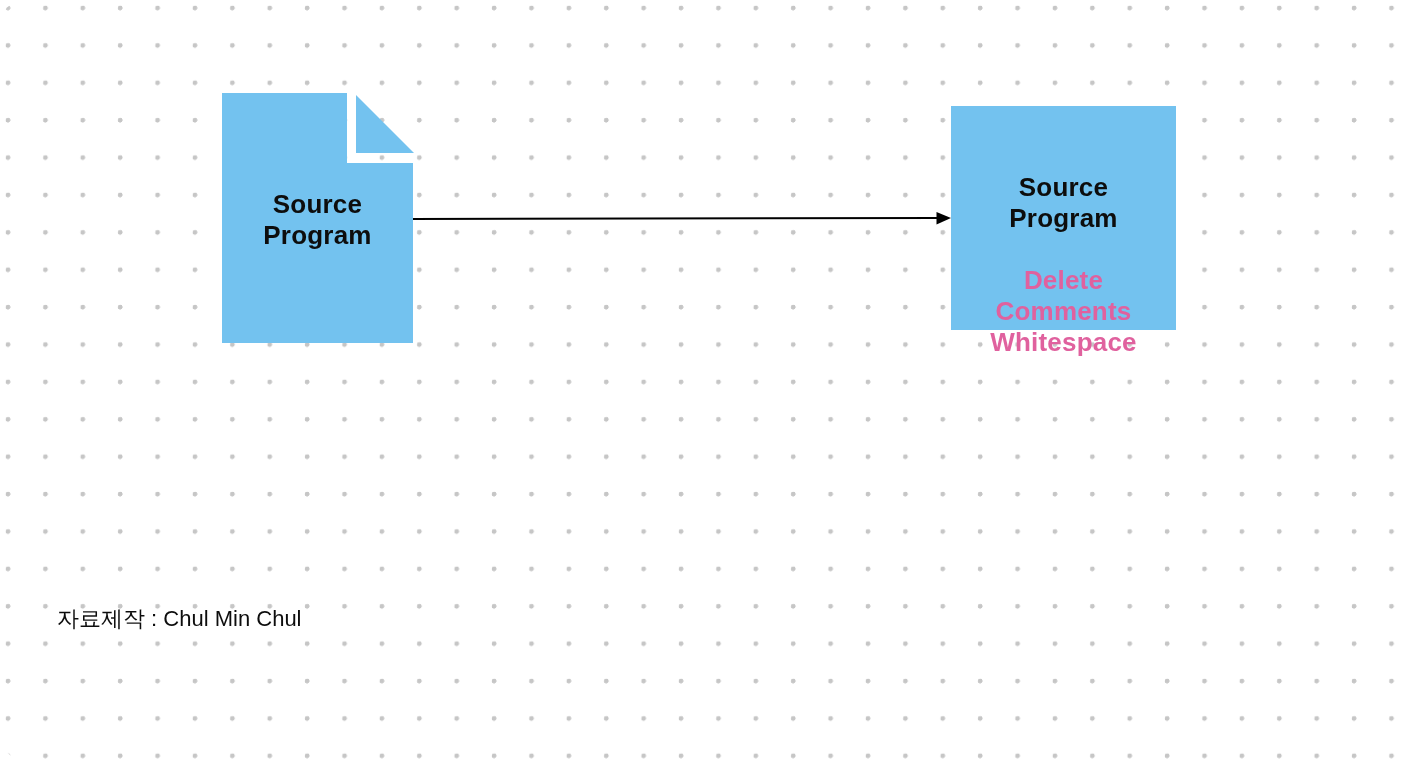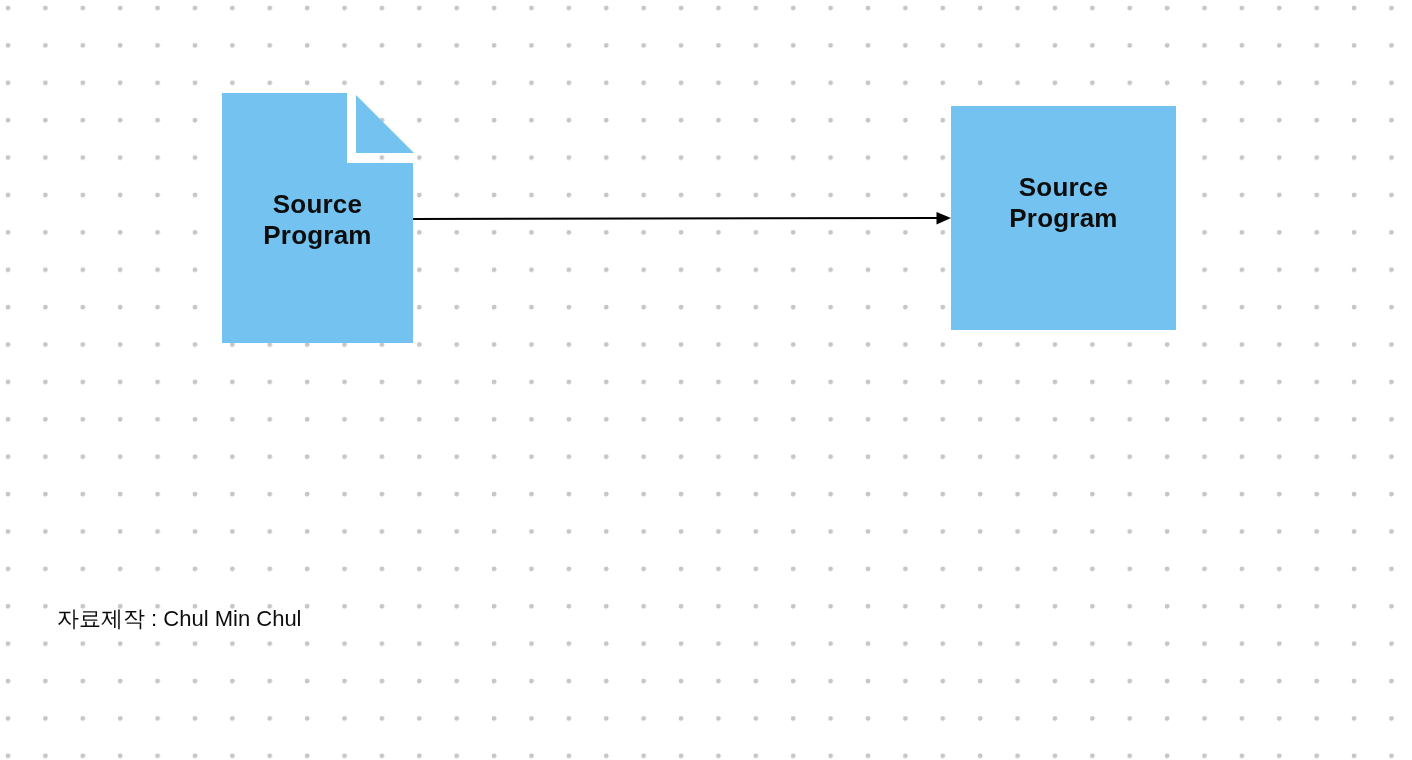--- a/index.html
+++ b/index.html
@@ -8,20 +8,21 @@
     font-family: "Liberation Sans", "DejaVu Sans", sans-serif;
   }
   .canvas {
     position: relative;
     width: 1412px;
     height: 760px;
     overflow: hidden;
     background-color: #ffffff;
     background-image: radial-gradient(circle at 8px 8px, #c6c6c6 2.1px, rgba(0,0,0,0) 2.7px);
     background-size: 37.4px 37.4px;
+    border-radius: 25px;
   }
   .shapes-layer {
     position: absolute;
     left: 0;
     top: 0;
     width: 1412px;
     height: 760px;
     display: block;
   }
   .label {
@@ -69,17 +70,20 @@
     <line x1="413" y1="219" x2="939" y2="218" stroke-width="2" style="stroke: rgb(0, 0, 0);"></line>
     <polygon points="951,218 936.5,212 936.5,224.5" style="fill: rgb(0, 0, 0);"></polygon>
   </svg>
 
   <div class="label doc-label" style="color: rgb(13, 13, 13);">Source
 Program</div>
 
   <div class="label box-label">
     <div style="color: rgb(13, 13, 13);">Source
 Program</div>
+    <div style="color: rgb(224, 97, 158);">Delete
+Comments
+Whitespace</div>
   </div>
 
   <div class="caption" style="color: rgb(13, 13, 13);">자료제작 : Chul Min Chul</div>
 
 </div>
 
 </body></html>

